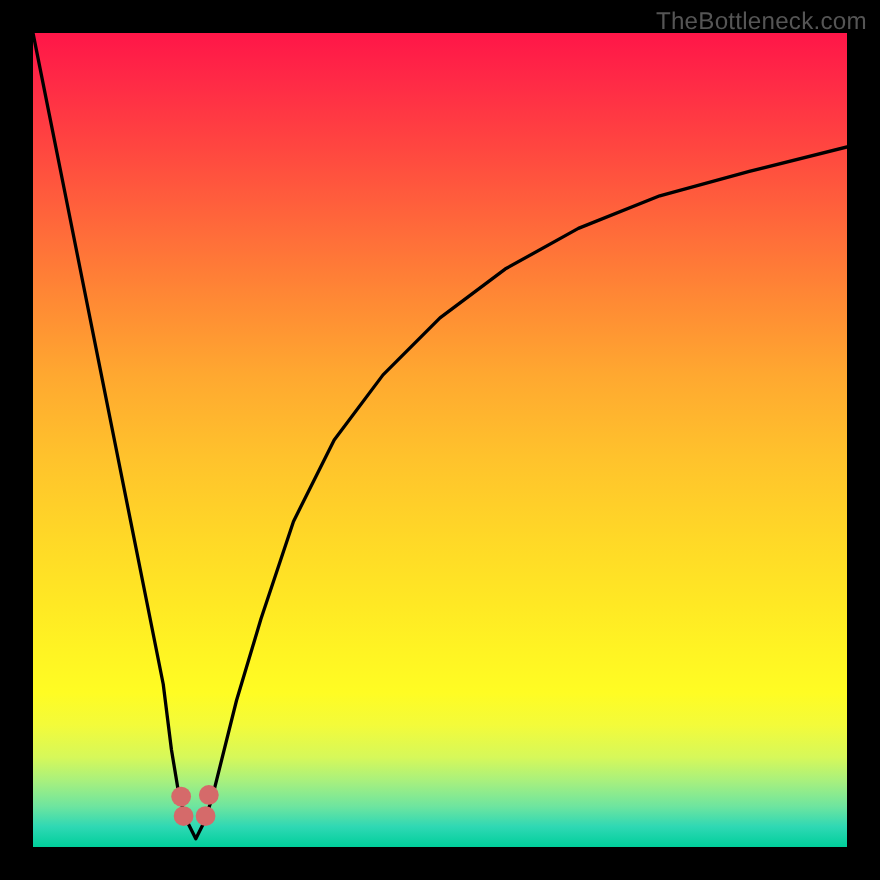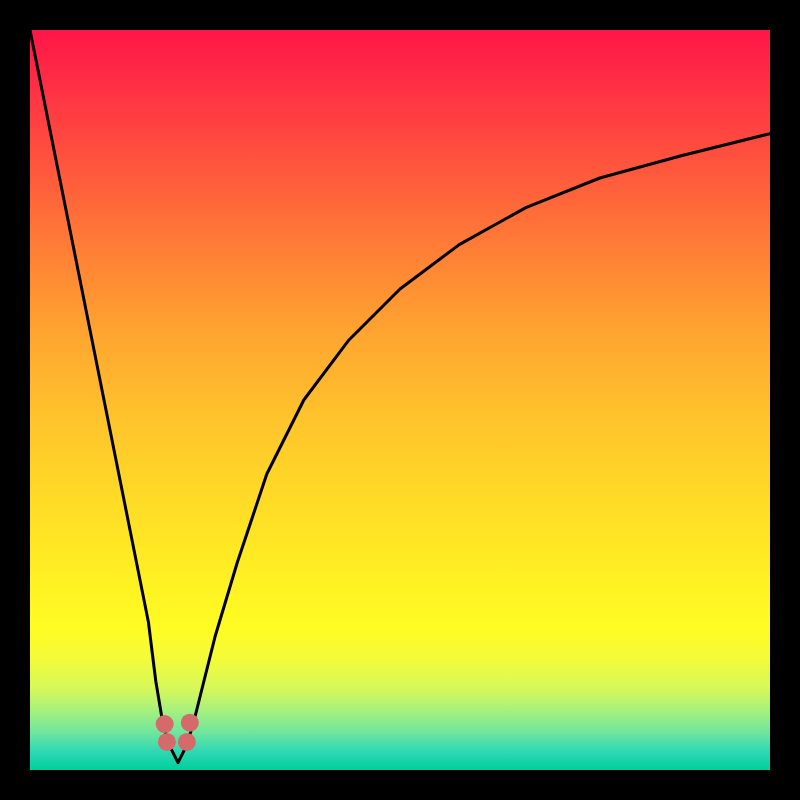--- a/index.html
+++ b/index.html
@@ -55,20 +55,21 @@
     inset: 0;
     width: 100%;
     height: 100%;
     pointer-events: none;
   }
 </style>
 </head>
 <body>
 
 <div class="outer">
+  <div class="watermark">TheBottleneck.com</div>
   <div class="plot-area">
     <div class="gradient-bg"></div>
     <svg class="curve" viewBox="0 0 740 740" preserveAspectRatio="none">
       <path id="bottleneck-path" fill="none" stroke="#000" stroke-width="3" stroke-linecap="round" stroke-linejoin="round" d="M0.00 0.00 L14.80 74.00 L29.60 148.00 L44.40 222.00 L59.20 296.00 L74.00 370.00 L88.80 444.00 L103.60 518.00 L118.40 592.00 L125.80 651.20 L133.20 695.60 L140.60 717.80 L148.00 732.60 L155.40 717.80 L162.80 695.60 L170.20 666.00 L185.00 606.80 L207.20 532.80 L236.80 444.00 L273.80 370.00 L318.20 310.80 L370.00 259.00 L429.20 214.60 L495.80 177.60 L569.80 148.00 L651.20 125.80 L740.00 103.60"></path>
       <g id="marker-group">
           <circle cx="136.90" cy="711.88" r="9" fill="#d56a6a"></circle>
           <circle cx="134.68" cy="694.12" r="9" fill="#d56a6a"></circle>
           <circle cx="156.88" cy="711.88" r="9" fill="#d56a6a"></circle>
           <circle cx="159.84" cy="692.64" r="9" fill="#d56a6a"></circle>
         </g>

